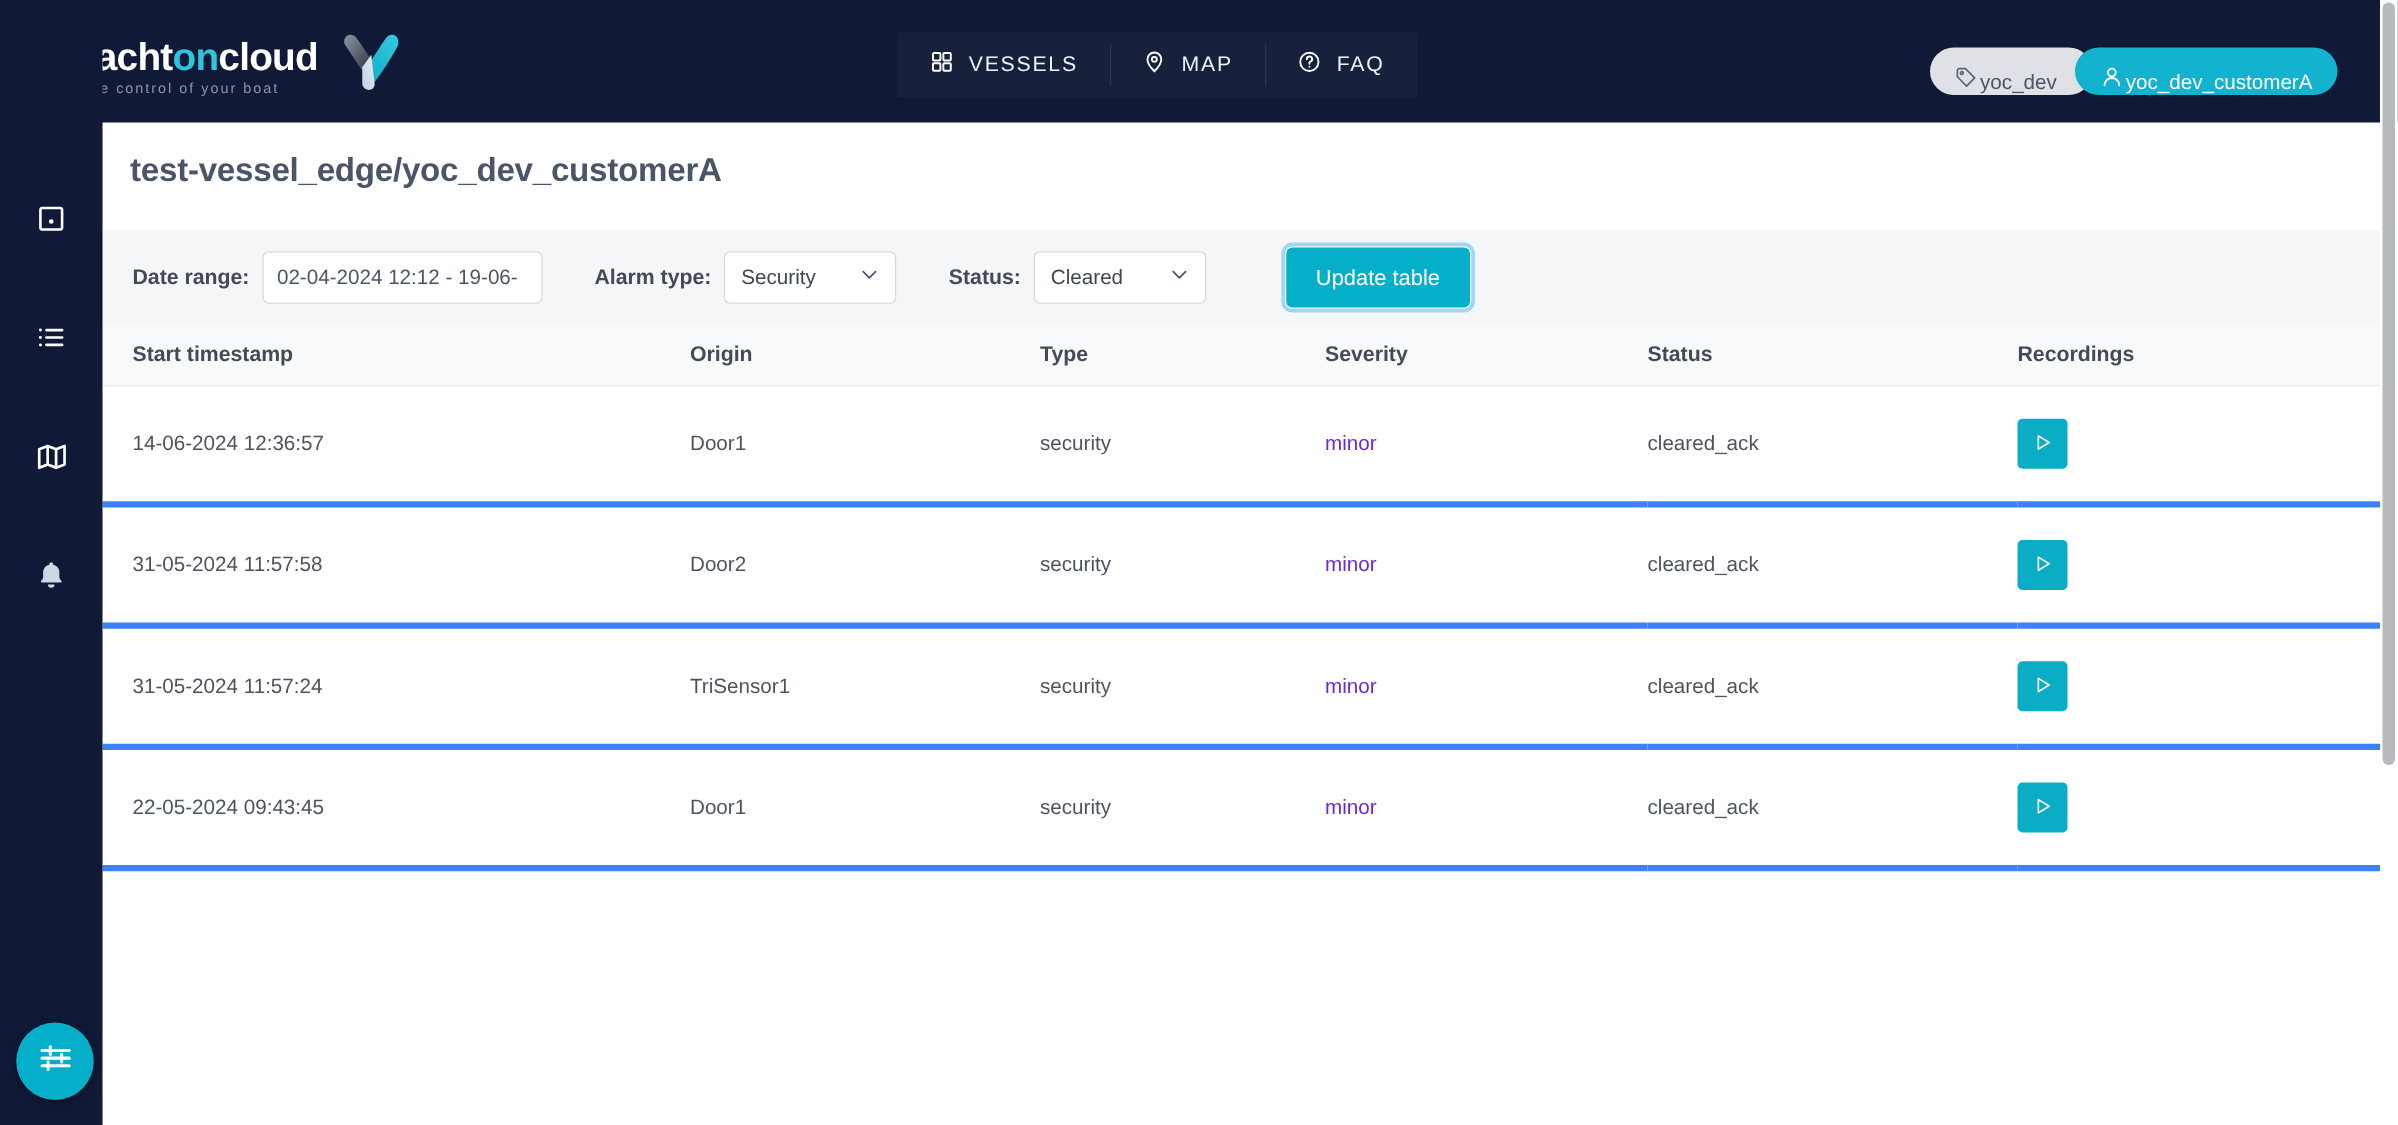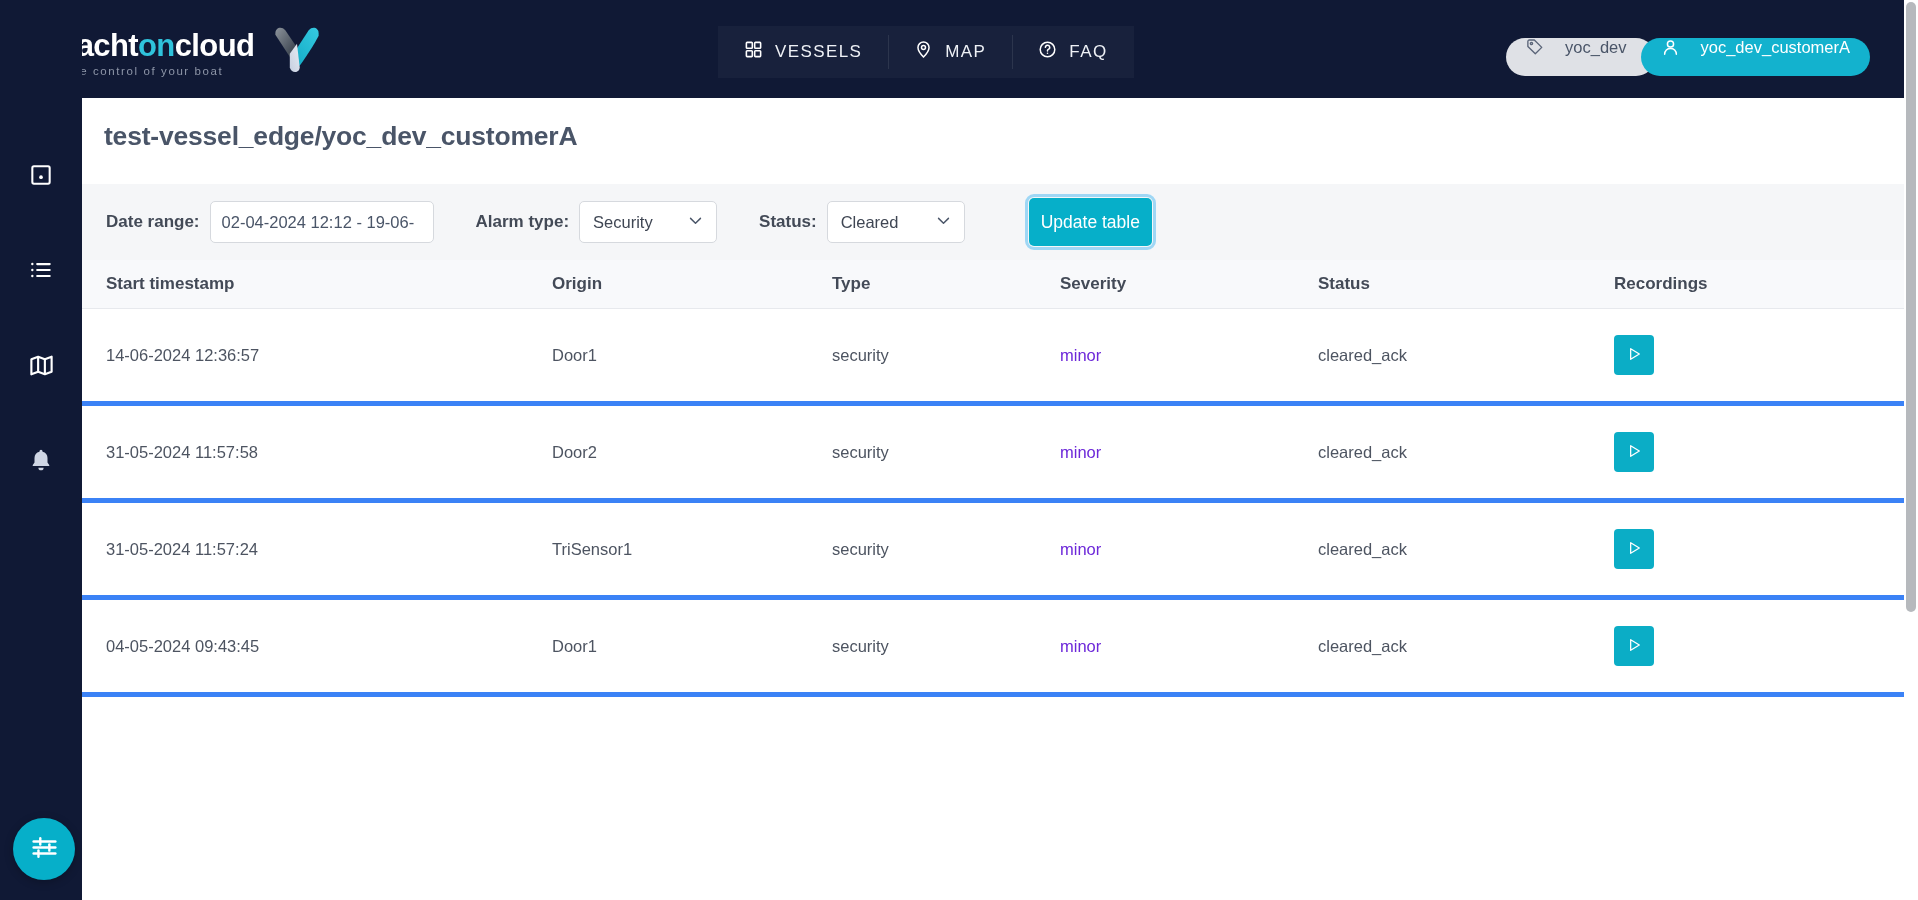--- a/index.html
+++ b/index.html
@@ -108,21 +108,21 @@
     position: absolute; left: 0; top: 9px; bottom: 9px;
     width: 1px; background: rgba(255,255,255,0.09);
   }
 
   .badges {
     position: absolute;
     right: 48px; top: 38px;
     display: flex; align-items: center;
   }
   .badge {
-    display: flex; align-items: flex-start; gap: 21px;
+    display: flex; align-items: flex-end; gap: 2px;
     height: 38px;
     padding: 0 20px;
     border-radius: 19px;
     font-size: 16.5px;
     cursor: pointer;
     white-space: nowrap;
   }
   .badge-tenant {
     background: #dfe1e6;
     color: #4a5568;
@@ -194,21 +194,21 @@
     gap: 16px;
     padding: 0 12px 0 13px;
     font-size: 16.5px;
     color: #3f4653;
     cursor: pointer;
     min-width: 138px;
   }
   .btn-update {
     margin-left: 64px;
     height: 48px;
-    padding: 0 12px;
+    padding: 0 24px;
     background: #06AFC9;
     color: #ffffff;
     font-size: 17.5px;
     border: none;
     border-radius: 5px;
     cursor: pointer;
     outline: 3px solid #9fd7f5;
     outline-offset: 1px;
     font-family: "Liberation Sans", sans-serif;
   }
@@ -511,21 +511,21 @@
             <td class="col-stat">cleared_ack</td>
             <td class="col-rec">
               <button class="play-btn">
                 <span><svg width="16" height="18" viewBox="0 0 24 24" fill="none" stroke="#ffffff" stroke-width="1.9" stroke-linejoin="round">
                     <polygon points="7,4 20,12 7,20"></polygon>
                   </svg></span>
               </button>
             </td>
           </tr>
           <tr>
-            <td class="col-ts">04-05-2024 09:43:45</td>
+            <td class="col-ts">22-05-2024 09:43:45</td>
             <td class="col-org">Door1</td>
             <td class="col-type">security</td>
             <td class="col-sev"><span class="sev-minor">minor</span></td>
             <td class="col-stat">cleared_ack</td>
             <td class="col-rec">
               <button class="play-btn">
                 <span><svg width="16" height="18" viewBox="0 0 24 24" fill="none" stroke="#ffffff" stroke-width="1.9" stroke-linejoin="round">
                     <polygon points="7,4 20,12 7,20"></polygon>
                   </svg></span>
               </button>

